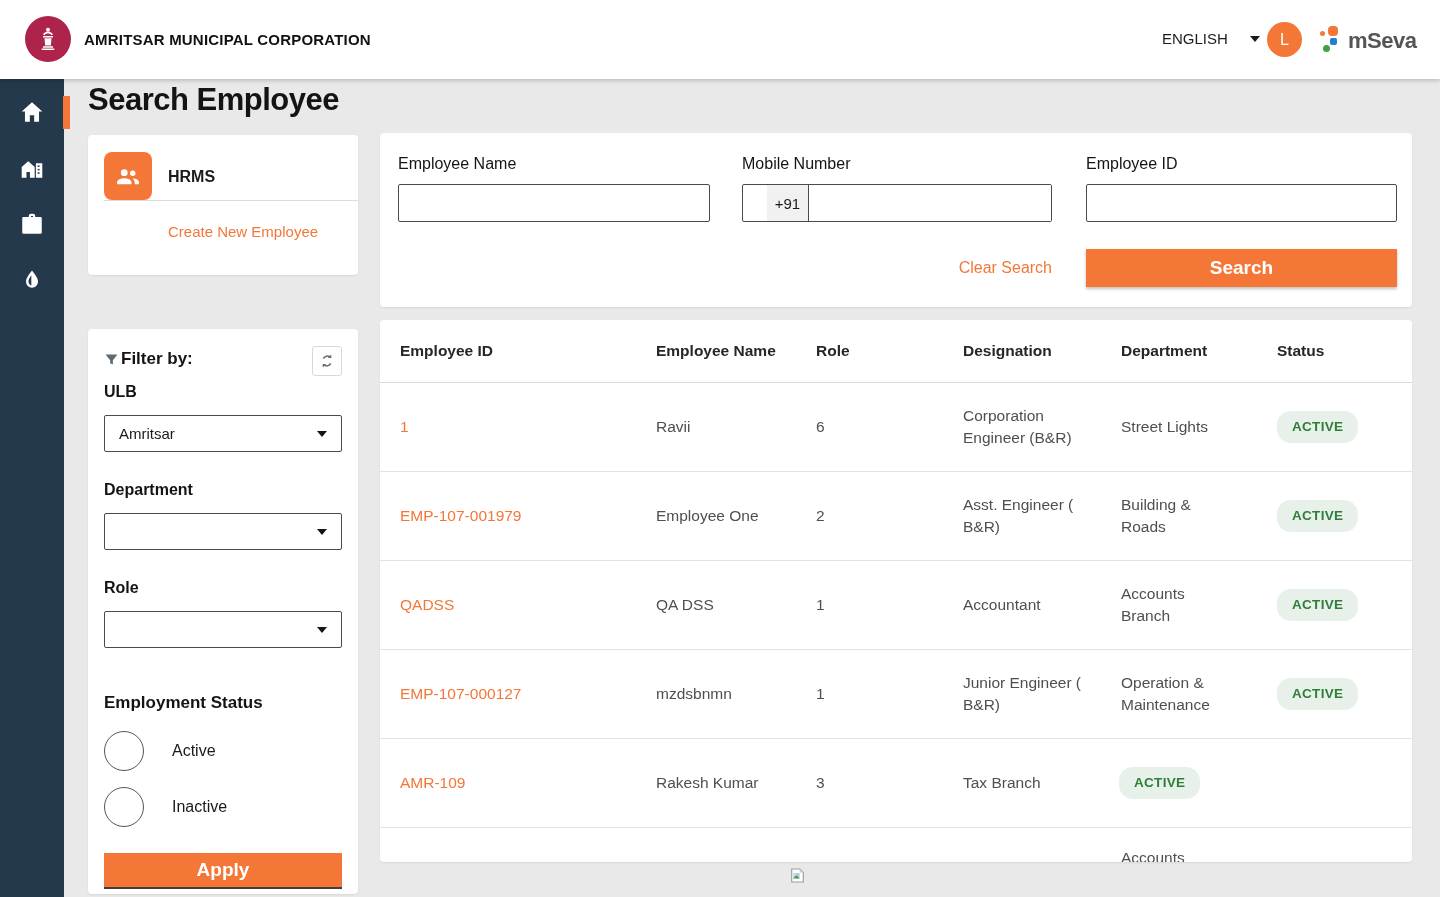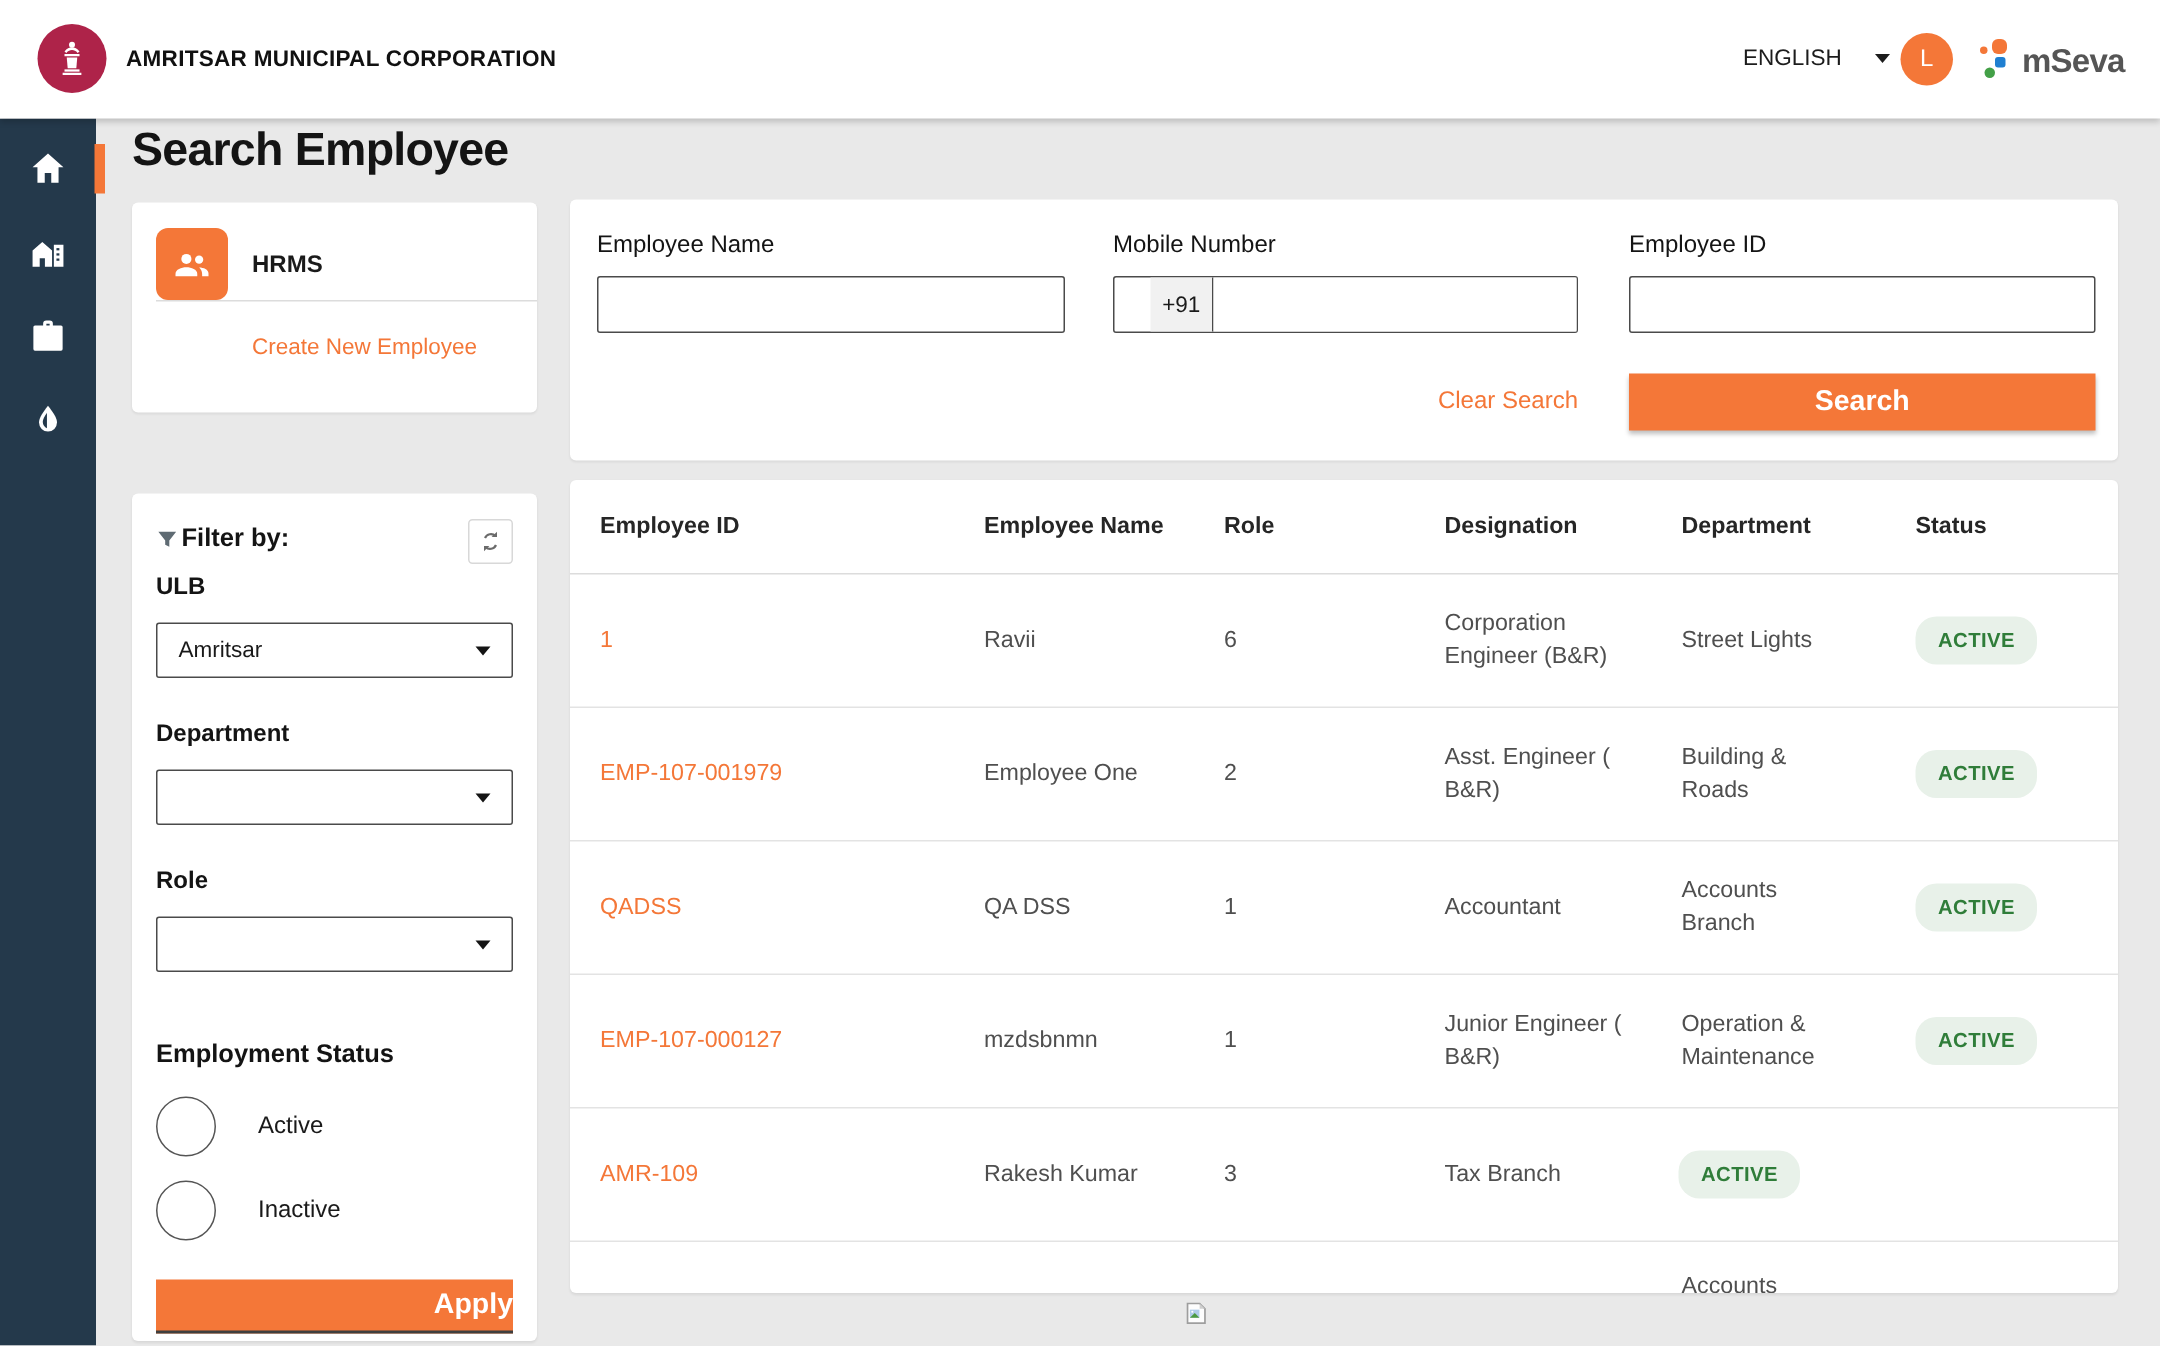--- a/index.html
+++ b/index.html
@@ -55,21 +55,21 @@
     border-radius:3px; background:#fff; display:flex; align-items:center; justify-content:center; cursor:pointer; }
   .field-label { position:absolute; left:16px; font-size:16px; font-weight:bold; color:#141414; }
   .select-box { position:absolute; left:16px; width:238px; height:37px; border:1px solid #4a4a4a; border-radius:2px;
     background:#fff; display:flex; align-items:center; padding:0 14px; font-size:15px; color:#1a1a1a; cursor:pointer; }
   .select-box .caret-down { margin-left:auto; border-top-color:#141414; }
   .radio-row { position:absolute; left:16px; display:flex; align-items:center; gap:28px; }
   .radio-circle { width:40px; height:40px; border-radius:50%; border:1.5px solid #555; background:#fff; cursor:pointer; }
   .radio-label { font-size:16px; color:#1a1a1a; }
   .apply-btn { position:absolute; left:16px; top:524px; width:238px; height:36px; background:#f47738;
     border:none; border-bottom:2px solid #3f3f3f; color:#fff; font-size:19px; font-weight:bold;
-    font-family:"Liberation Sans",sans-serif; cursor:pointer;text-align:right; }
+    font-family:"Liberation Sans",sans-serif; cursor:pointer; }
 
   
   .search-card { left:380px; top:133px; width:1032px; height:174px; }
   .form-label { position:absolute; top:22px; font-size:16px; color:#141414; }
   .text-input { position:absolute; top:51px; height:38px; border:1px solid #4a4a4a; border-radius:2px;
     background:#fff; font-size:15px; padding:0 10px; font-family:"Liberation Sans",sans-serif; }
   .mobile-group { position:absolute; left:362px; top:51px; width:310px; height:38px; border:1px solid #4a4a4a;
     border-radius:2px; display:flex; background:#fff;padding-left:24px; }
   .mobile-prefix { width:42px; background:#f1f1f1; border-right:1px solid #4a4a4a; display:flex;
     align-items:center; justify-content:center; font-size:15px; color:#1a1a1a; }

